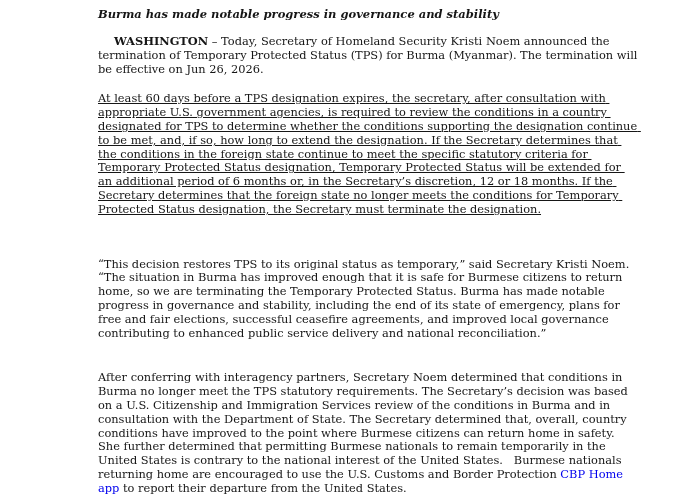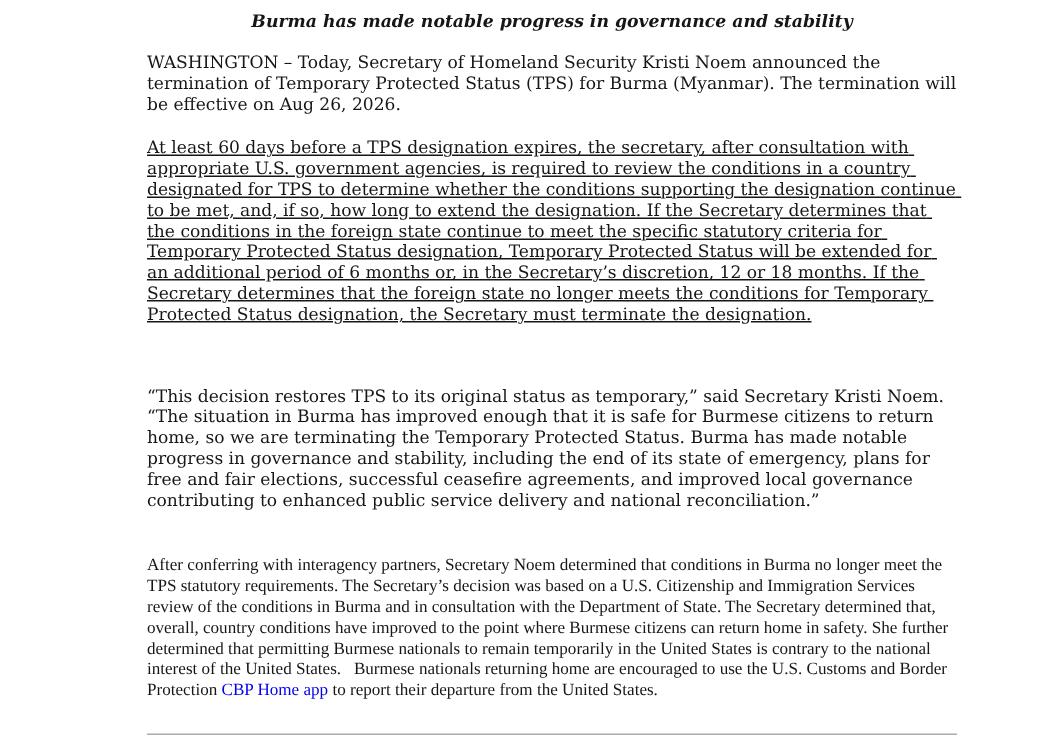--- a/index.html
+++ b/index.html
@@ -17,58 +17,58 @@
     color: #161616;
   }
   .content {
     position: absolute;
     left: 98px;
     top: 7px;
     width: 540px;
   }
   .subtitle {
     margin: 0 0 14px 0;
-    text-align: center;
+    text-align: left;
     font-style: italic;
     font-weight: bold;
     font-size: 11.5px;
     line-height: 14px;
   }
   .para {
     margin: 0;
     font-size: 11.4px;
     line-height: 13.8px;
     white-space: pre-wrap;
     text-align: left;
   }
   .para-dateline { margin-bottom: 16px; }
   .para-process  { margin-bottom: 27px; text-decoration: underline; }
   .para-quote    { margin-bottom: 31px; margin-top: 41px; }
-  .para-determination { margin-bottom: 21px; font-family: Liberation Serif, serif; }
-  .bold-lead { font-weight: normal; }
+  .para-determination { margin-bottom: 21px; }
+  .bold-lead { font-weight: bold; margin-left: 16px; }
   a.inline-link {
     color: #0000EE;
     text-decoration: none;
     cursor: pointer;
   }
   hr.divider {
     border: none;
     border-top: 1px solid #ababab;
     margin: 5px 0 0 0;
     width: 100%;
   }
 </style>
 </head>
 <body>
 
 <div class="content">
 
   <p class="subtitle">Burma has made notable progress in governance and stability</p>
 
-  <p class="para para-dateline"><span class="bold-lead">WASHINGTON</span><span> – Today, Secretary of Homeland Security Kristi Noem announced the termination of Temporary Protected Status (TPS) for Burma (Myanmar). The termination will be effective on Aug 26, 2026.</span></p>
+  <p class="para para-dateline"><span class="bold-lead">WASHINGTON</span><span> – Today, Secretary of Homeland Security Kristi Noem announced the termination of Temporary Protected Status (TPS) for Burma (Myanmar). The termination will be effective on Jun 26, 2026.</span></p>
 
   <p class="para para-process">At least 60 days before a TPS designation expires, the secretary, after consultation with appropriate U.S. government agencies, is required to review the conditions in a country designated for TPS to determine whether the conditions supporting the designation continue to be met, and, if so, how long to extend the designation. If the Secretary determines that the conditions in the foreign state continue to meet the specific statutory criteria for Temporary Protected Status designation, Temporary Protected Status will be extended for an additional period of 6 months or, in the Secretary’s discretion, 12 or 18 months. If the Secretary determines that the foreign state no longer meets the conditions for Temporary Protected Status designation, the Secretary must terminate the designation.</p>
 
   <p class="para para-quote">“This decision restores TPS to its original status as temporary,” said Secretary Kristi Noem. “The situation in Burma has improved enough that it is safe for Burmese citizens to return home, so we are terminating the Temporary Protected Status. Burma has made notable progress in governance and stability, including the end of its state of emergency, plans for free and fair elections, successful ceasefire agreements, and improved local governance contributing to enhanced public service delivery and national reconciliation.”</p>
 
   <p class="para para-determination"><span>After conferring with interagency partners, Secretary Noem determined that conditions in Burma no longer meet the TPS statutory requirements. The Secretary’s decision was based on a U.S. Citizenship and Immigration Services review of the conditions in Burma and in consultation with the Department of State. The Secretary determined that, overall, country conditions have improved to the point where Burmese citizens can return home in safety. She further determined that permitting Burmese nationals to remain temporarily in the United States is contrary to the national interest of the United States.   Burmese nationals returning home are encouraged to use the U.S. Customs and Border Protection </span><a class="inline-link">CBP Home app</a><span> to report their departure from the United States.</span></p>
 
   <hr class="divider">
 
 </div>

